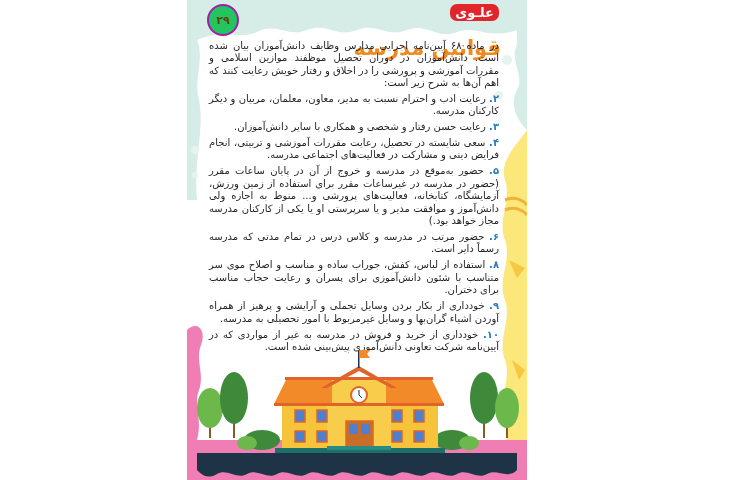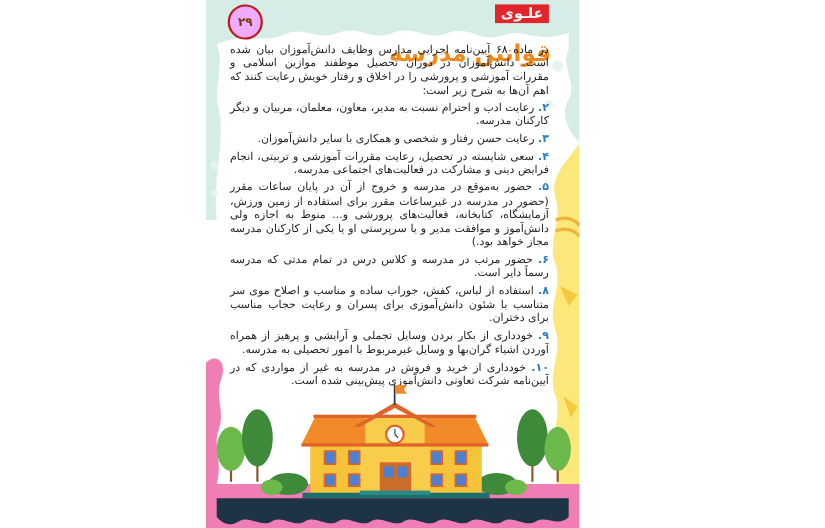--- a/index.html
+++ b/index.html
@@ -1,24 +1,24 @@
 <!DOCTYPE html>
 <html><head>
 <meta charset="utf-8">
 <style>
   html, body { margin:0; padding:0; }
   body { width:750px; height:480px; background:#ffffff; position:relative; overflow:hidden;
          font-family:"DejaVu Sans", sans-serif; }
   .page { position:absolute; left:187px; top:0; width:340px; height:480px; overflow:hidden; background:#ffffff; }
   .bg-svg { position:absolute; left:0; top:0; width:340px; height:480px; }
   .badge { position:absolute; left:20px; top:4px; width:32px; height:32px; border-radius:50%;
-           background:#f0abfc; border:2px solid #b91c1c; box-sizing:border-box;
+           background:#22c55e; border:2px solid #a21caf; box-sizing:border-box;
            color:#6b3e12; font-size:11px; font-weight:bold; display:flex; align-items:center; justify-content:center; }
   .grade { position:absolute; right:28px; top:4px; background:#e2252b; color:#fff; font-weight:bold;
-           font-size:13px; padding:0 5px; height:17px; line-height:17px; border-radius:0; direction:rtl; }
+           font-size:13px; padding:0 5px; height:17px; line-height:17px; border-radius:7px; direction:rtl; }
   .title { position:absolute; right:26px; top:36px; color:#f08a1c; font-weight:bold; font-size:21px;
            direction:rtl; white-space:nowrap; }
   .content { position:absolute; left:22px; top:40px; width:290px; direction:rtl; text-align:justify;
              font-size:10px; color:#1e1e1e; line-height:12.4px; }
   .content p { margin:0 0 3px 0; }
   .content .item { margin:0 0 3.6px 0; }
   .content .num { color:#2a7bbf; font-weight:bold; }
   .school { position:absolute; left:0; top:328px; width:340px; height:152px; }
 </style>
 </head>

